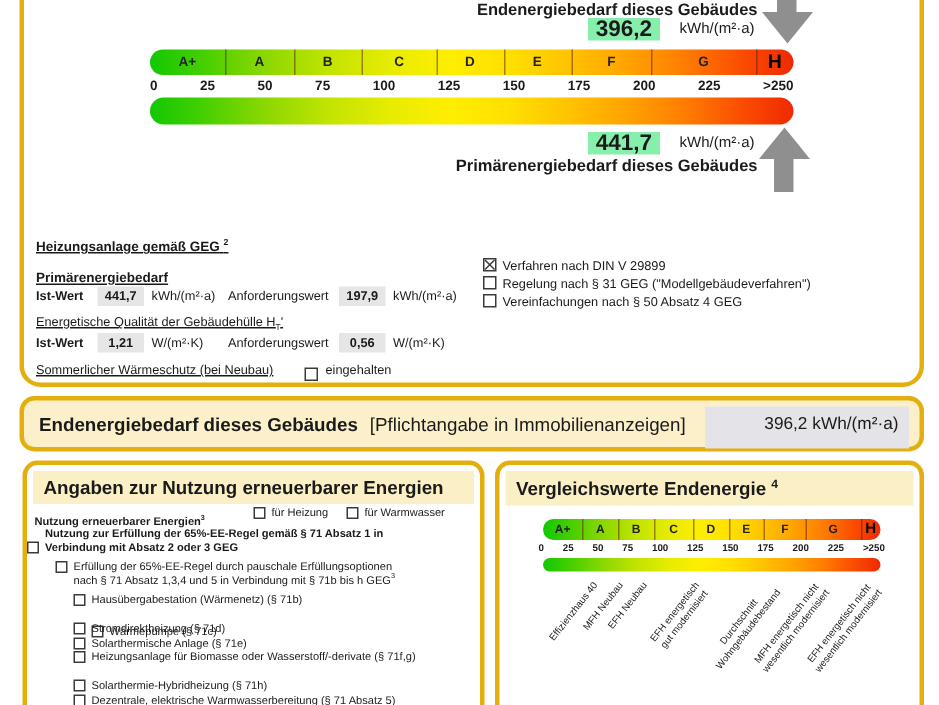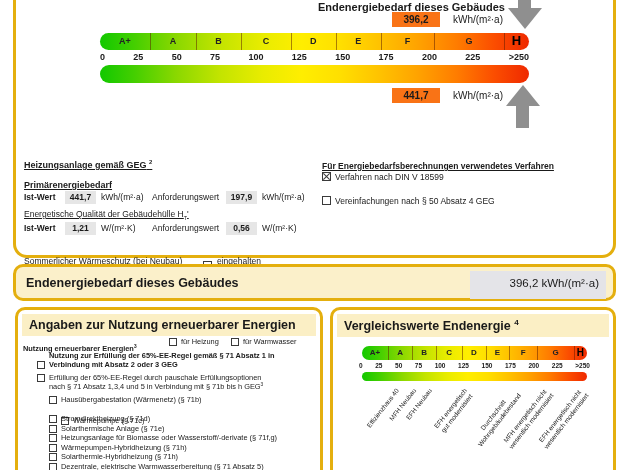--- a/index.html
+++ b/index.html
@@ -6,21 +6,21 @@
   body{font-family:"Liberation Sans",sans-serif;background:#fff;color:#1a1a1a;}
   #page{position:relative;width:626px;height:470px;overflow:hidden;background:#fff;}
   .goldbox{position:absolute;border:3px solid #E4AF0E;background:#fff;box-sizing:border-box;}
   sup{font-size:0.65em;vertical-align:super;}
   sub{font-size:0.65em;vertical-align:sub;}
 
   
   #topbox{left:13px;top:-24px;width:603px;height:282px;border-radius:14px;}
   .abs{position:absolute;}
   .toplabel{font-weight:bold;font-size:11px;white-space:nowrap;}
-  .valbox{background:#f97316;text-align:center;font-weight:bold;font-size:10px;line-height:15px;width:48px;height:15px;}
+  .valbox{background:#86efac;text-align:center;font-weight:bold;font-size:15px;line-height:15px;width:48px;height:15px;}
   .unit{font-size:10px;white-space:nowrap;}
 
   .grad{background:linear-gradient(90deg,#12c800 0%,#44cf00 8%,#8cd800 18%,#c3e400 28%,#e9ec00 38%,#ffee00 47%,#ffdf00 56%,#ffc300 65%,#ffa300 74%,#ff7d00 83%,#fb4d00 92%,#ef2900 100%);}
   .strip{height:17px;border-radius:9px;}
   .strip .cls{position:absolute;top:3px;transform:translateX(-50%);font-weight:bold;font-size:9px;color:#222;}
   .strip .clsH{top:0px;font-size:13px;color:#000;}
   .strip .sep{position:absolute;top:0;bottom:0;width:1px;background:rgba(90,25,0,.5);}
   .ticks{display:flex;justify-content:space-between;font-weight:bold;font-size:9px;}
   .bar2{height:18px;border-radius:9px;}
   .ar-stem{position:absolute;left:10px;width:13px;background:#8F8F8F;}
@@ -115,20 +115,21 @@
     <div class="abs bar2 grad" style="left:84px;top:86px;width:429px;"></div>
 
     <div class="abs valbox" style="left:376px;top:109px;">441,7</div>
     <div class="abs unit" style="left:437px;top:111px;">kWh/(m²·a)</div>
 
     <div class="abs" style="left:490px;top:106px;width:34px;height:43px;">
       <div class="ar-head-up" style="top:0;left:0;"></div>
       <div class="ar-stem" style="top:21px;height:22px;"></div>
     </div>
 
+    <div class="abs toplabel" style="top:126px;right:108px;">Primärenergiebedarf dieses Gebäudes</div>
 
     <div class="abs h1u" style="left:8px;top:180px;"><span>Heizungsanlage gemäß GEG</span> <sup>2</sup></div>
 
     <div class="abs h1u" style="left:8px;top:201px;">Primärenergiebedarf</div>
 
     <div class="abs" style="left:8px;top:212px;width:300px;height:14px;">
       <span class="abs lblb" style="left:0;top:1px;">Ist-Wert</span>
       <span class="abs vbox-s" style="left:41px;top:0;">441,7</span>
       <span class="abs lbl" style="left:77px;top:1px;">kWh/(m²·a)</span>
       <span class="abs lbl" style="left:128px;top:1px;">Anforderungswert</span>
@@ -140,58 +141,62 @@
 
     <div class="abs" style="left:8px;top:243px;width:300px;height:14px;">
       <span class="abs lblb" style="left:0;top:1px;">Ist-Wert</span>
       <span class="abs vbox-s" style="left:41px;top:0;">1,21</span>
       <span class="abs lbl" style="left:77px;top:1px;">W/(m²·K)</span>
       <span class="abs lbl" style="left:128px;top:1px;">Anforderungswert</span>
       <span class="abs vbox-s" style="left:202px;top:0;">0,56</span>
       <span class="abs lbl" style="left:238px;top:1px;">W/(m²·K)</span>
     </div>
 
-    <div class="abs" style="left:8px;top:276px;width:300px;height:12px;">
+    <div class="abs" style="left:8px;top:261px;width:300px;height:12px;">
       <span class="abs h2u" style="left:0;top:1px;">Sommerlicher Wärmeschutz (bei Neubau)</span>
       <span class="abs cb" style="left:179px;top:1px;"></span>
       <span class="abs lbl" style="left:193px;top:1px;">eingehalten</span>
     </div>
 
-    <div class="abs h1u" style="left:306px;top:182px;font-size:8.5px;">Für Energiebedarfsberechnungen verwendetes Verfahren</div>
     <div class="abs cbrow" style="left:306px;top:193px;">
       <span class="cb checked"></span>
-      <span>Verfahren nach DIN V 18599</span>
+      <span>Verfahren nach DIN V 29899</span>
+    </div>
+    <div class="abs cbrow" style="left:306px;top:205px;">
+      <span class="cb"></span>
+      <span>Regelung nach § 31 GEG ("Modellgebäudeverfahren")</span>
     </div>
     <div class="abs cbrow" style="left:306px;top:217px;">
       <span class="cb"></span>
       <span>Vereinfachungen nach § 50 Absatz 4 GEG</span>
     </div>
   </div>
 
   <div id="banner" class="goldbox">
     <span class="bt">Endenergiebedarf dieses Gebäudes</span>
+    <span class="bs">[Pflichtangabe in Immobilienanzeigen]</span>
     <span class="bv">396,2 kWh/(m²·a)</span>
   </div>
 
   <div id="leftbox" class="goldbox">
     <div class="boxhdr"><span>Angaben zur Nutzung erneuerbarer Energien</span></div>
 
     <div class="abs" style="left:5px;top:27px;width:295px;">
       <span class="smallb"><span>Nutzung erneuerbarer Energien</span><sup>3</sup></span>
       <span class="abs cbrow small" style="left:146px;top:0;">
           <span class="cb-s"></span>
           <span>für Heizung</span>
         </span>
       <span class="abs cbrow small" style="left:208px;top:0;">
           <span class="cb-s"></span>
           <span>für Warmwasser</span>
         </span>
     </div>
 
-    <div class="abs cbrow" style="left:19px;top:41px;align-items:flex-end;">
+    <div class="abs cbrow" style="left:0;top:41px;align-items:flex-end;">
       <span class="cb-s"></span>
       <span class="smallb" style="white-space:pre;">Nutzung zur Erfüllung der 65%-EE-Regel gemäß § 71 Absatz 1 in
 Verbindung mit Absatz 2 oder 3 GEG</span>
     </div>
 
     <div class="abs cbrow" style="left:19px;top:63px;">
       <span class="cb-s"></span>
       <span class="small" style="white-space:pre;"><span>Erfüllung der 65%-EE-Regel durch pauschale Erfüllungsoptionen
 nach § 71 Absatz 1,3,4 und 5 in Verbindung mit § 71b bis h GEG</span><sup>3</sup></span>
     </div>
@@ -208,24 +213,20 @@
         <span class="cb-s"></span>
         <span>Stromdirektheizung (§ 71d)</span>
       </div>
     <div class="abs cbrow small" style="left:31px;top:113.5px;">
         <span class="cb-s"></span>
         <span>Solarthermische Anlage (§ 71e)</span>
       </div>
     <div class="abs cbrow small" style="left:31px;top:123px;">
         <span class="cb-s"></span>
         <span>Heizungsanlage für Biomasse oder Wasserstoff/-derivate (§ 71f,g)</span>
-      </div>
-    <div class="abs cbrow small" style="left:31px;top:132.5px;">
-        <span class="cb-s"></span>
-        <span>Wärmepumpen-Hybridheizung (§ 71h)</span>
       </div>
     <div class="abs cbrow small" style="left:31px;top:142px;">
         <span class="cb-s"></span>
         <span>Solarthermie-Hybridheizung (§ 71h)</span>
       </div>
     <div class="abs cbrow small" style="left:31px;top:151.5px;">
         <span class="cb-s"></span>
         <span>Dezentrale, elektrische Warmwasserbereitung (§ 71 Absatz 5)</span>
       </div>
   </div>

